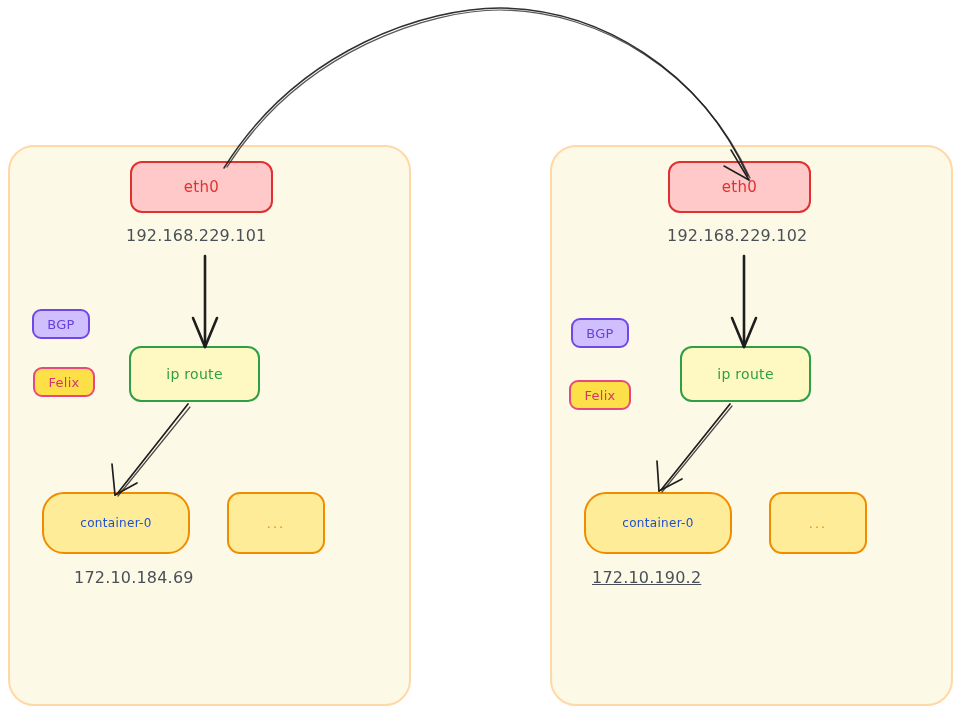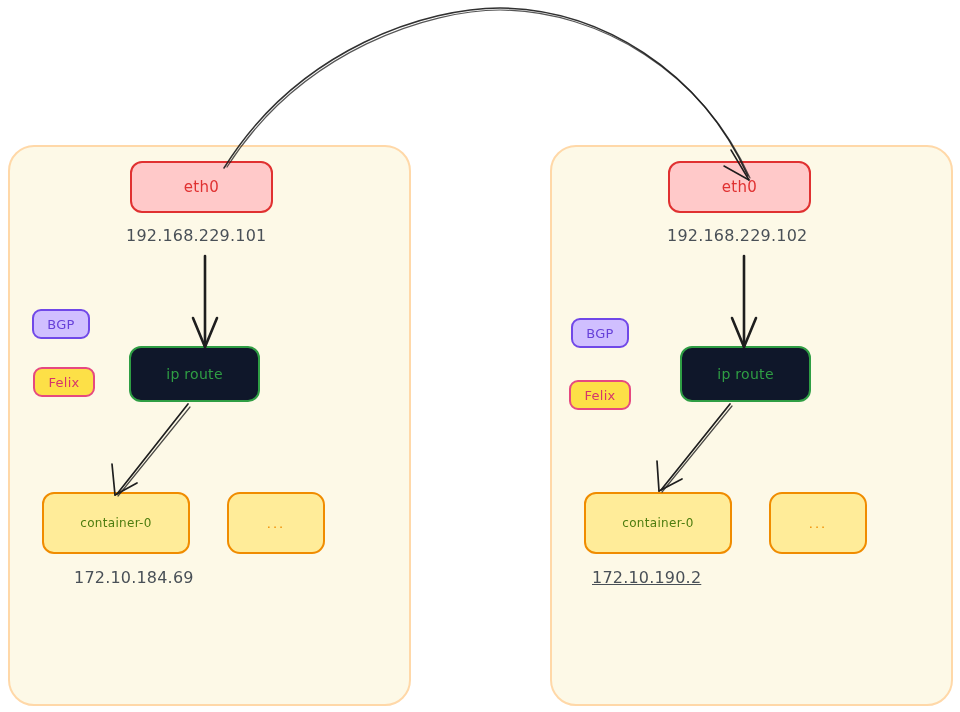--- a/index.html
+++ b/index.html
@@ -39,33 +39,33 @@
   }
 
   .node-eth{
     background:#ffc9c9;
     border:2.2px solid #e03131;
     color:#e03131;
     font-size:15px;
     width:143px;height:52px;
   }
   .node-route{
-    background:#0f172a;
+    background:#fef9c3;
     border:2.2px solid #2f9e44;
     color:#2f9e44;
     font-size:14px;
     width:131px;height:56px;
   }
   .node-container{
     background:#ffec99;
     border:2.2px solid #f08c00;
-    color:#4d7c0f;
+    color:#1d4ed8;
     font-size:12px;
     width:148px;height:62px;
-    border-radius:12px;
+    border-radius:22px;
   }
   .node-ellipsis{
     background:#ffec99;
     border:2.2px solid #f08c00;
     color:#f08c00;
     font-size:13px;
     width:98px;height:62px;
     border-radius:13px;
     letter-spacing:2px;
   }

